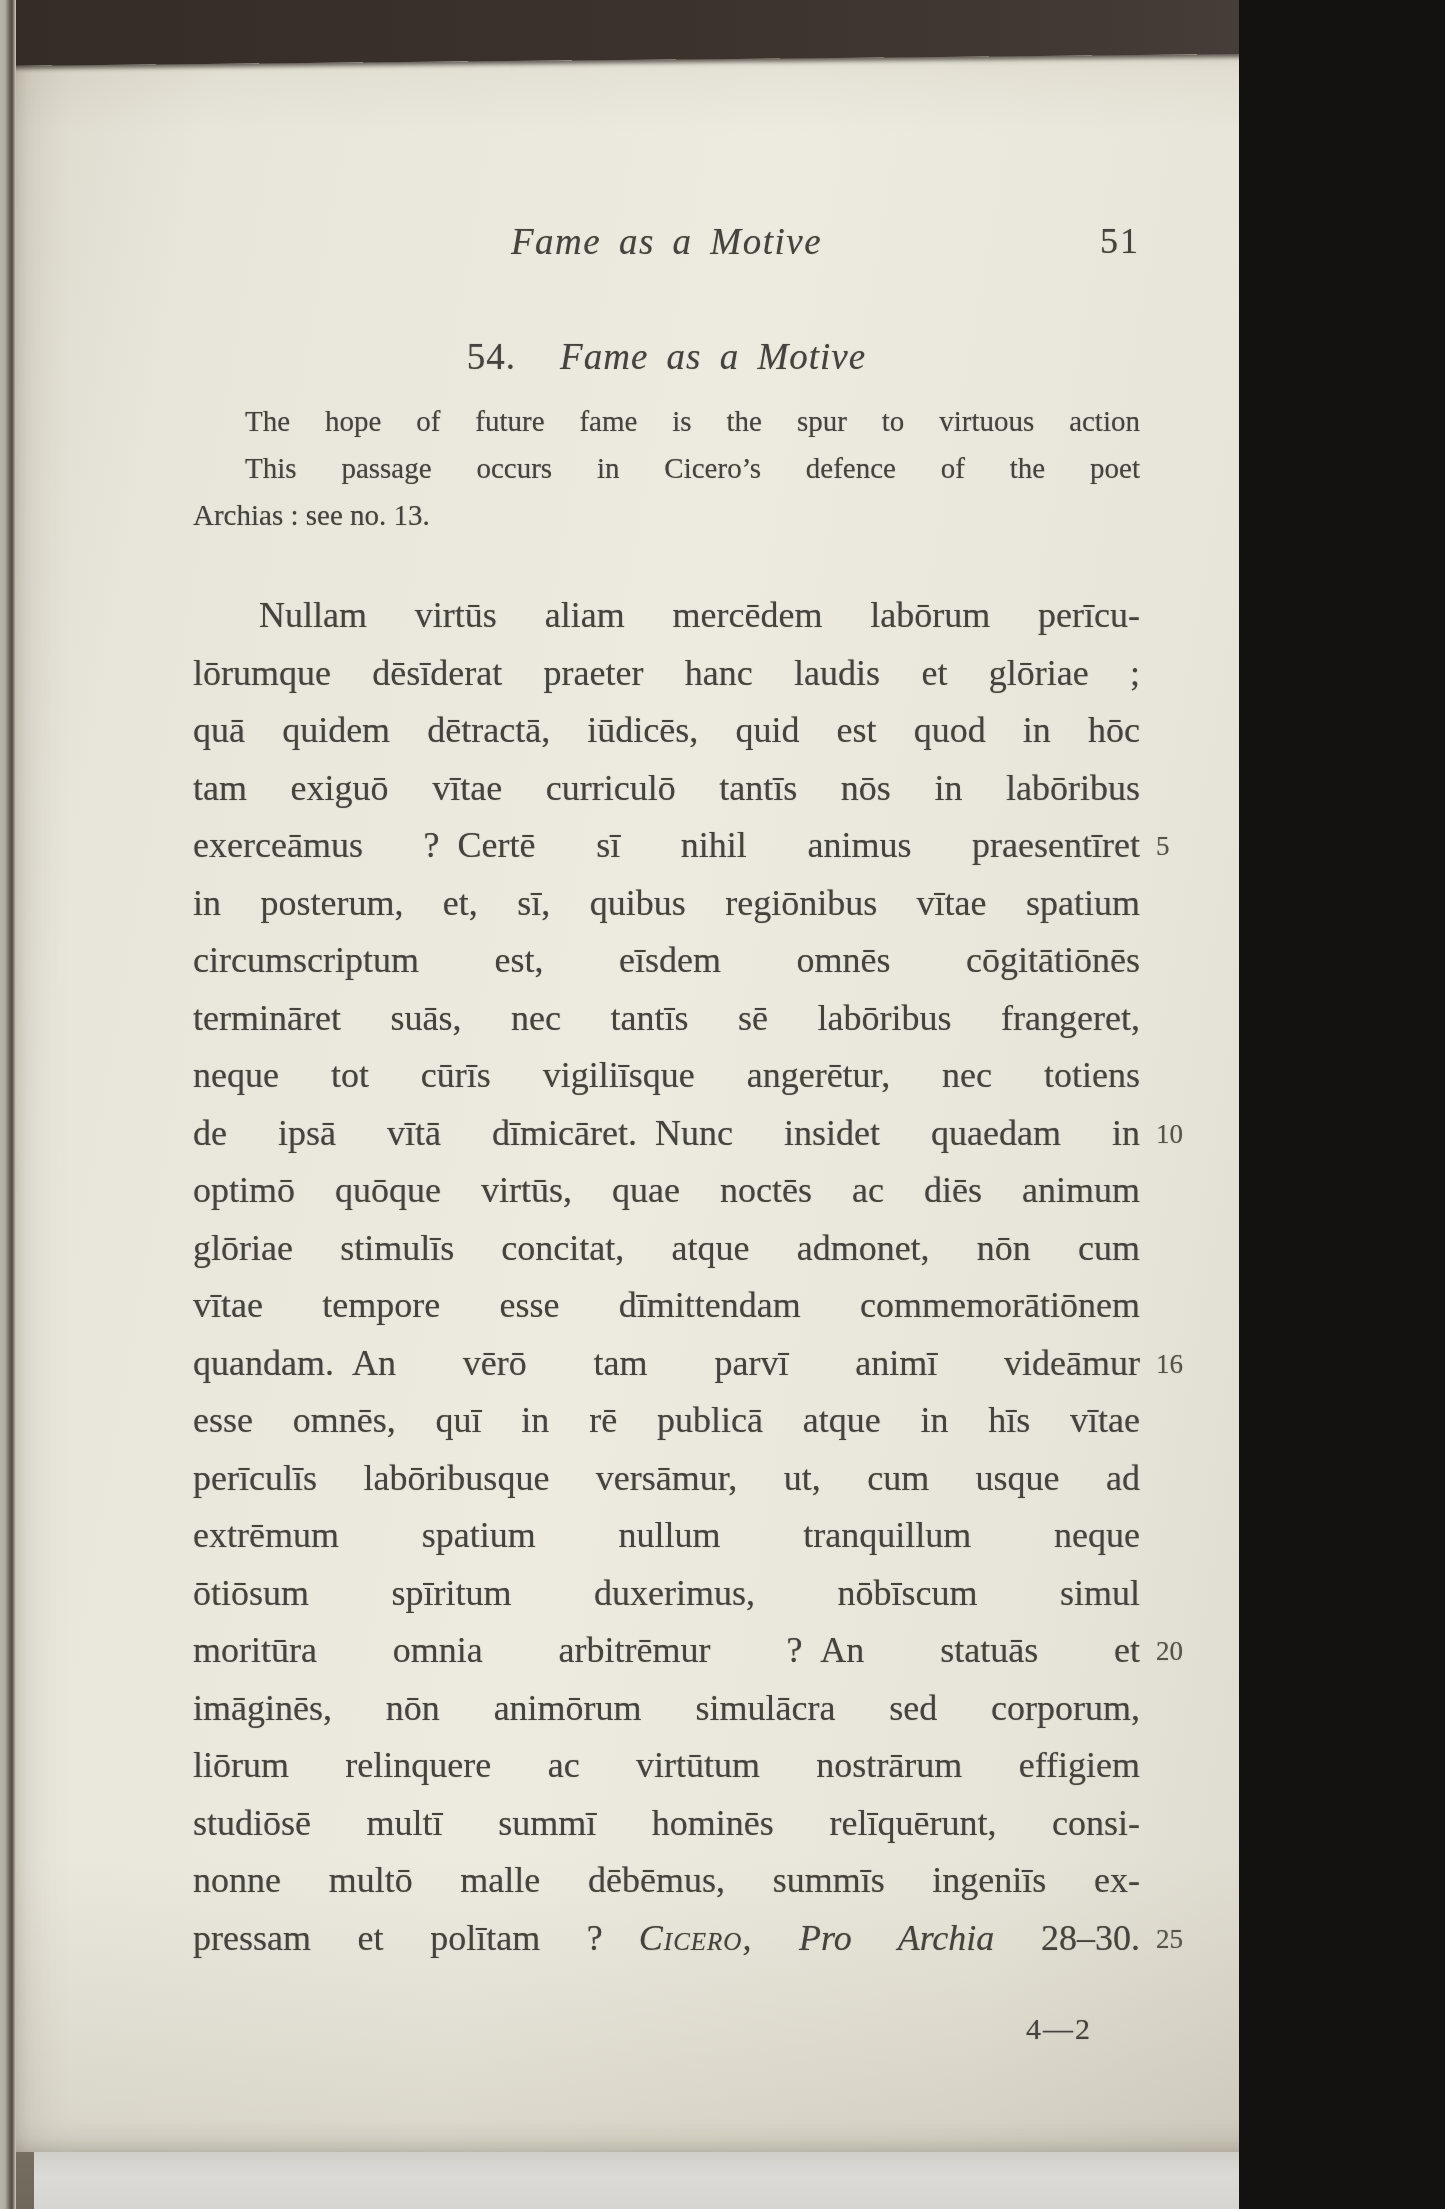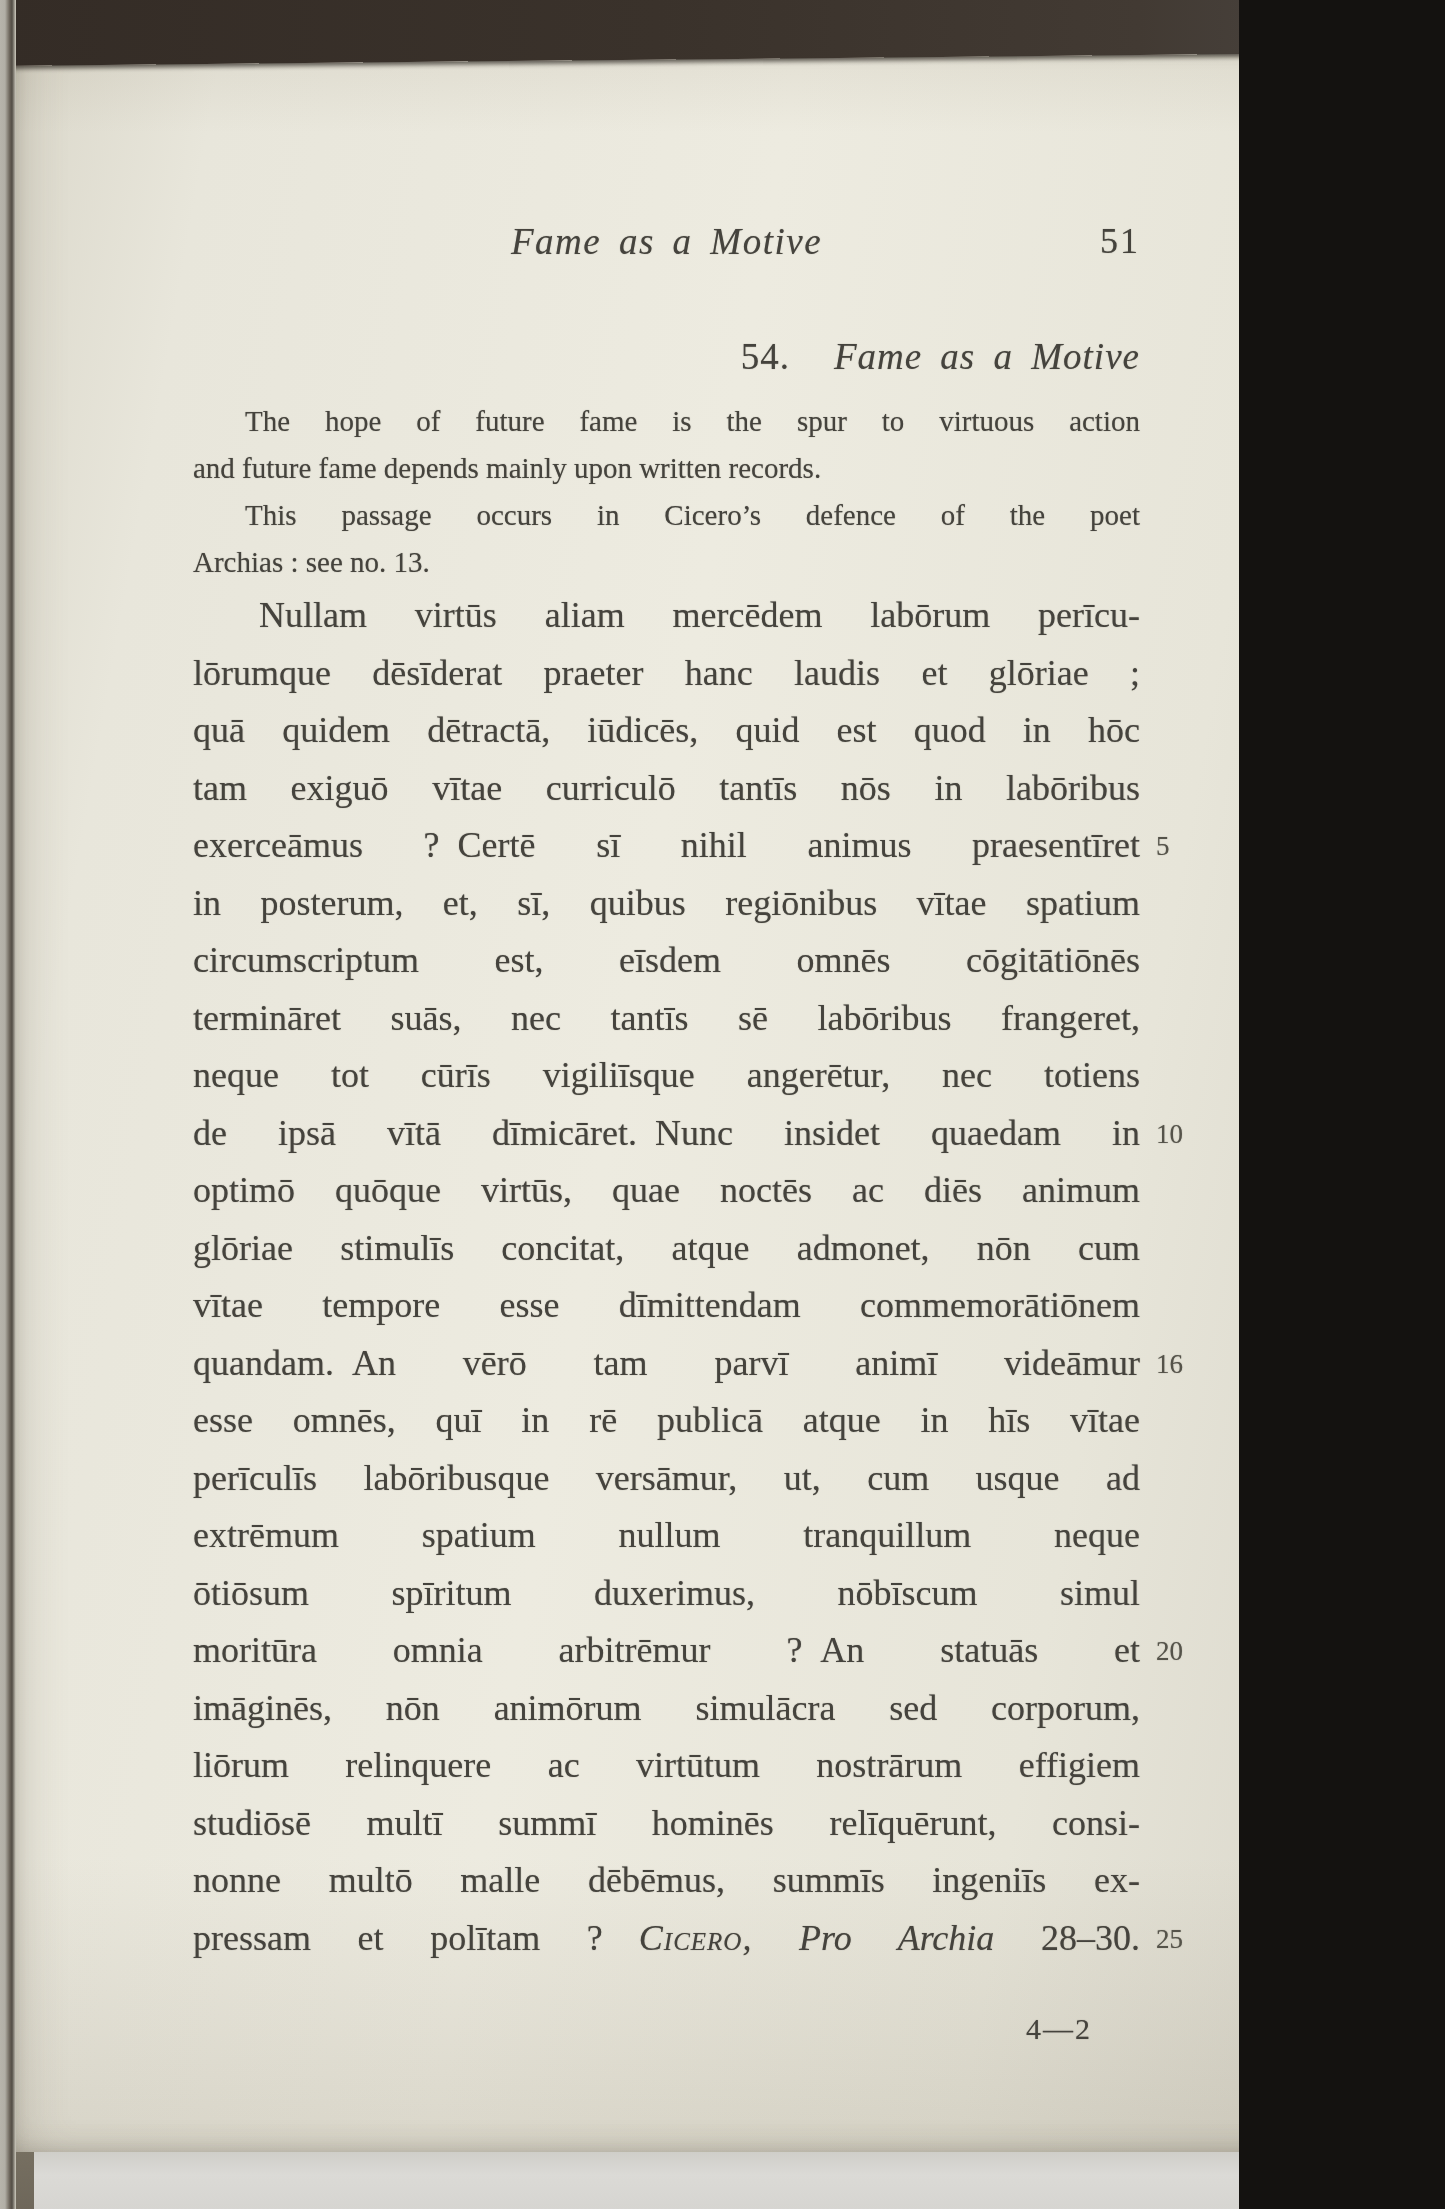--- a/index.html
+++ b/index.html
@@ -58,21 +58,21 @@
     filter:blur(.35px);
     text-shadow:0 0 1.1px rgba(72,69,60,.5);
   }
   .textcol{position:absolute;left:179px;width:947px;}
   .running-row{top:182px;height:44px;}
   .running-header{
     display:block;text-align:center;font-style:italic;
     font-size:37px;letter-spacing:1.5px;word-spacing:7px;
   }
   .folio{position:absolute;right:0;top:0;font-size:36px;letter-spacing:2px;}
-  .section-row{top:297px;height:48px;text-align:right;font-size:37px;}
+  .section-row{top:297px;height:48px;text-align:center;font-size:37px;}
   .section-num{letter-spacing:1px;}
   .section-gap{display:inline-block;width:44px;}
   .section-title{font-style:italic;letter-spacing:1px;word-spacing:8px;}
   .intro{top:360px;font-size:29px;}
   .intro-line{height:47px;line-height:47px;white-space:nowrap;}
   .intro-line.justify{text-align:justify;text-align-last:justify;}
   .intro-line.indent{text-indent:52px;}
   .latin{top:549px;font-size:36px;}
   .lat-line{position:relative;height:57.5px;line-height:57.5px;}
   .ltext{display:block;white-space:nowrap;text-align:justify;text-align-last:justify;}
@@ -101,21 +101,20 @@
         <span class="running-header">Fame as a Motive</span>
         <span class="folio">51</span>
       </div>
 
       <div class="textcol section-row">
         <span class="section-num">54.</span><span class="section-gap"></span><span class="section-title">Fame as a Motive</span>
       </div>
 
       <div class="textcol intro">
           <div class="intro-line indent justify">The hope of future fame is the spur to virtuous action</div>
-          <div class="intro-line">and future fame depends mainly upon written records.</div>
           <div class="intro-line indent justify">This passage occurs in Cicero’s defence of the poet</div>
           <div class="intro-line">Archias : see no. 13.</div>
         </div>
 
       <div class="textcol latin">
           <div class="lat-line indent">
             <span class="ltext"><span class="seg-n">Nullam virtūs aliam mercēdem labōrum perīcu-</span></span>
           </div>
           <div class="lat-line">
             <span class="ltext"><span class="seg-n">lōrumque dēsīderat praeter hanc laudis et glōriae ;</span></span>

